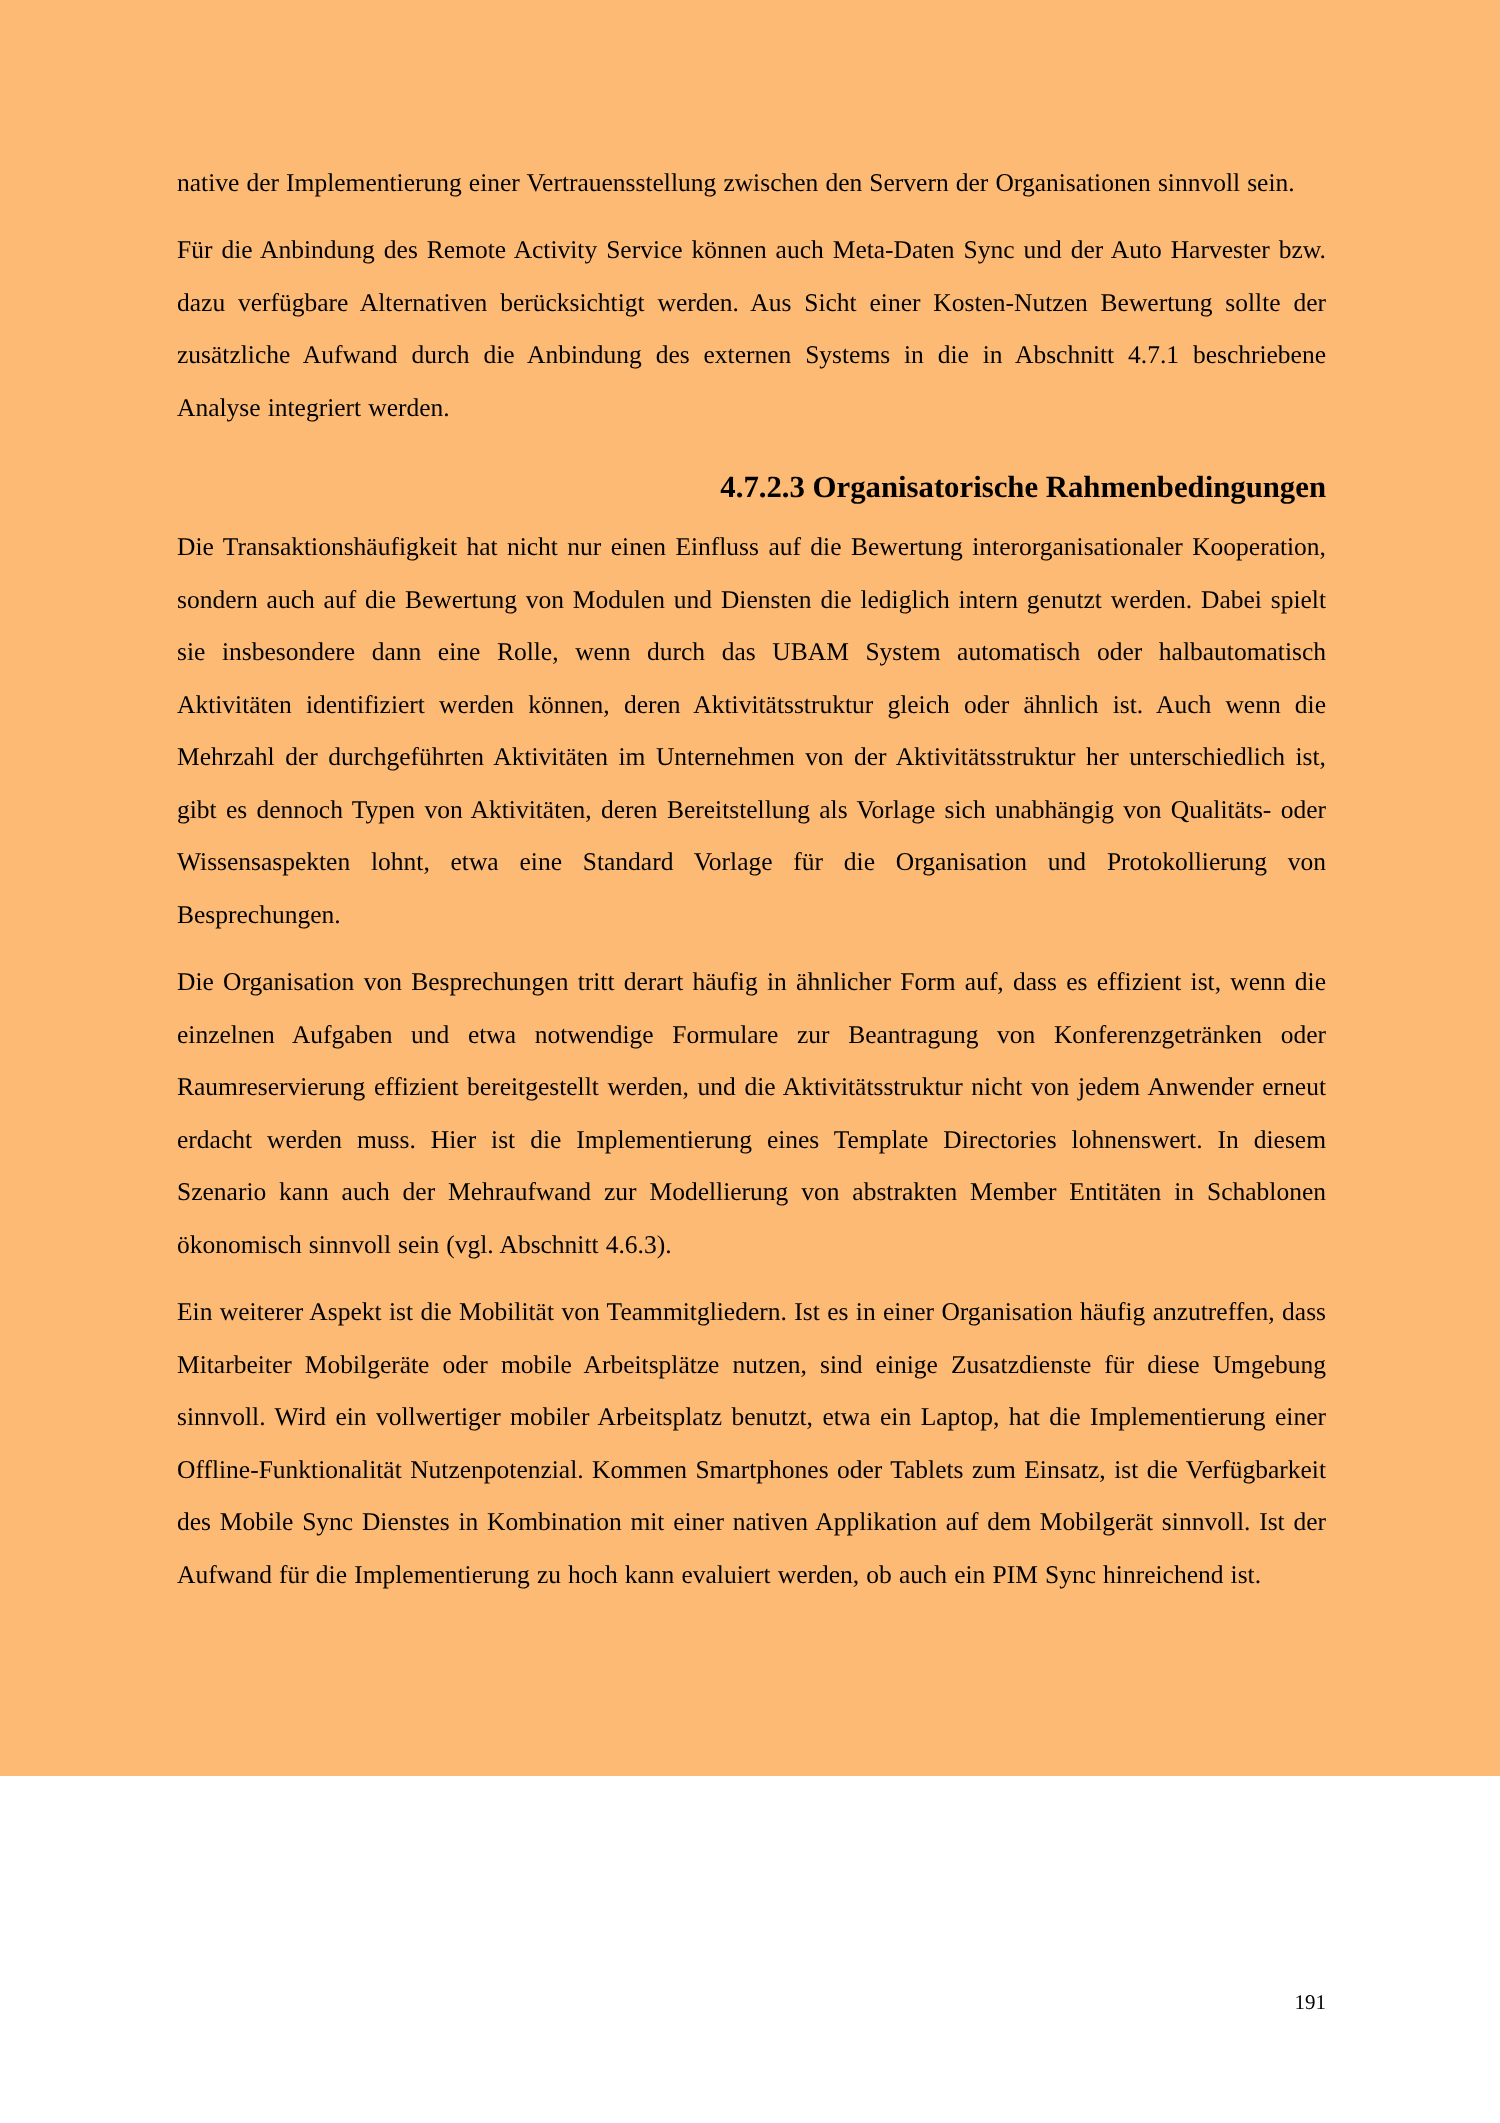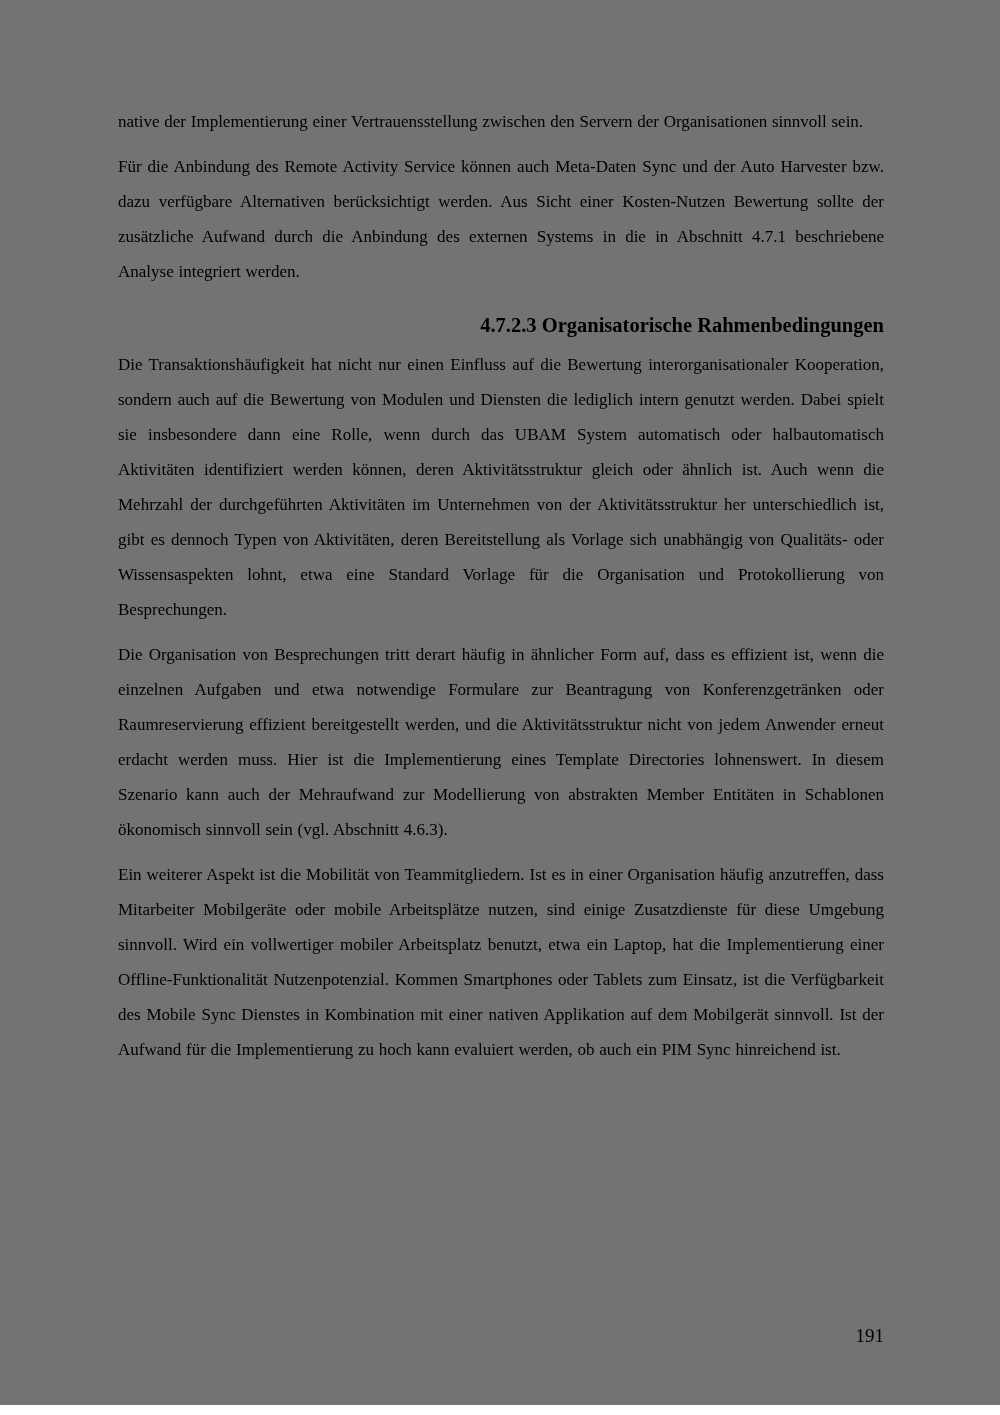--- a/index.html
+++ b/index.html
@@ -11,22 +11,22 @@
     width: 1000px;
     height: 1415px;
     font-family: "Liberation Serif", serif;
     color: #000000;
     position: relative;
     overflow: hidden;
   }
   .page {
     position: relative;
     width: 1000px;
-    height: 1405px;
-    background: #737373;
+    height: 1184px;
+    background: #fdba74;
   }
   .content {
     position: absolute;
     left: 118px;
     top: 104px;
     width: 766px;
   }
   .para {
     font-size: 17px;
     line-height: 35px;
@@ -38,21 +38,21 @@
     font-size: 20.5px;
     font-weight: bold;
     line-height: 28px;
     margin: 22px 0 8px 0;
     text-align: right;
   }
   .page-number {
     position: absolute;
     right: 116px;
     top: 1324px;
-    font-size: 19px;
+    font-size: 14px;
     line-height: 24px;
     text-align: right;
   }
 </style>
 </head>
 <body>
 
 <div class="page">
   <div class="content">
     <p class="para">native der Implementierung einer Vertrauensstellung zwischen den Servern der Organisationen sinnvoll sein.</p>

